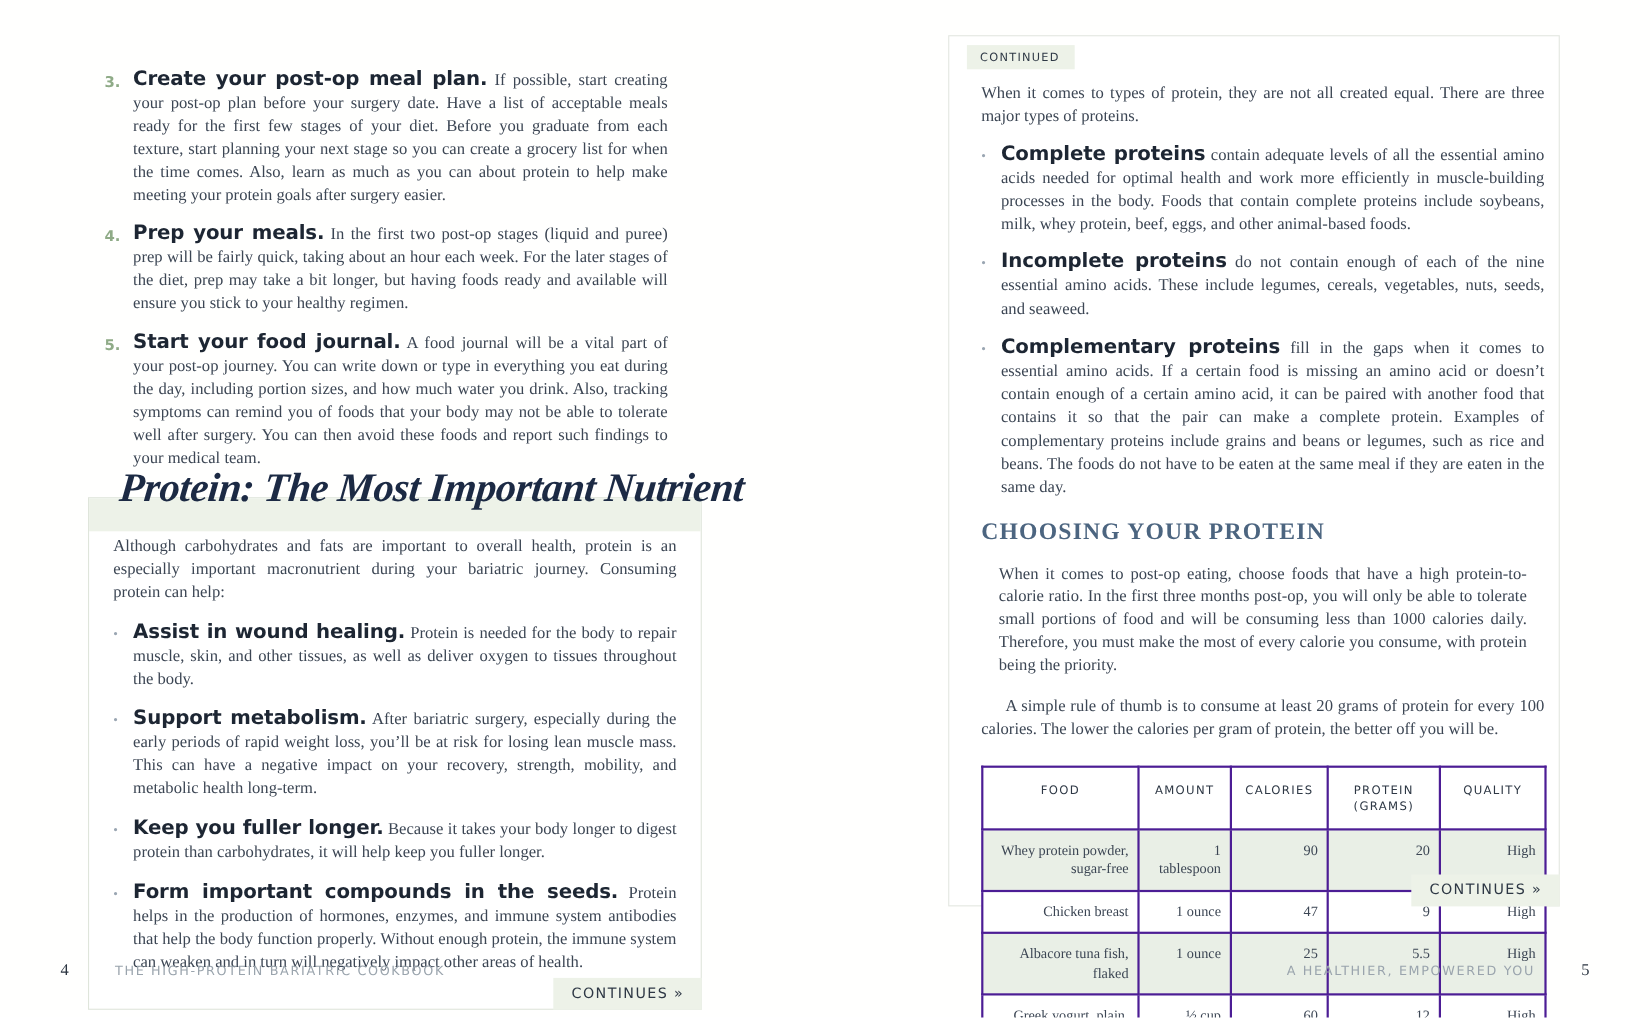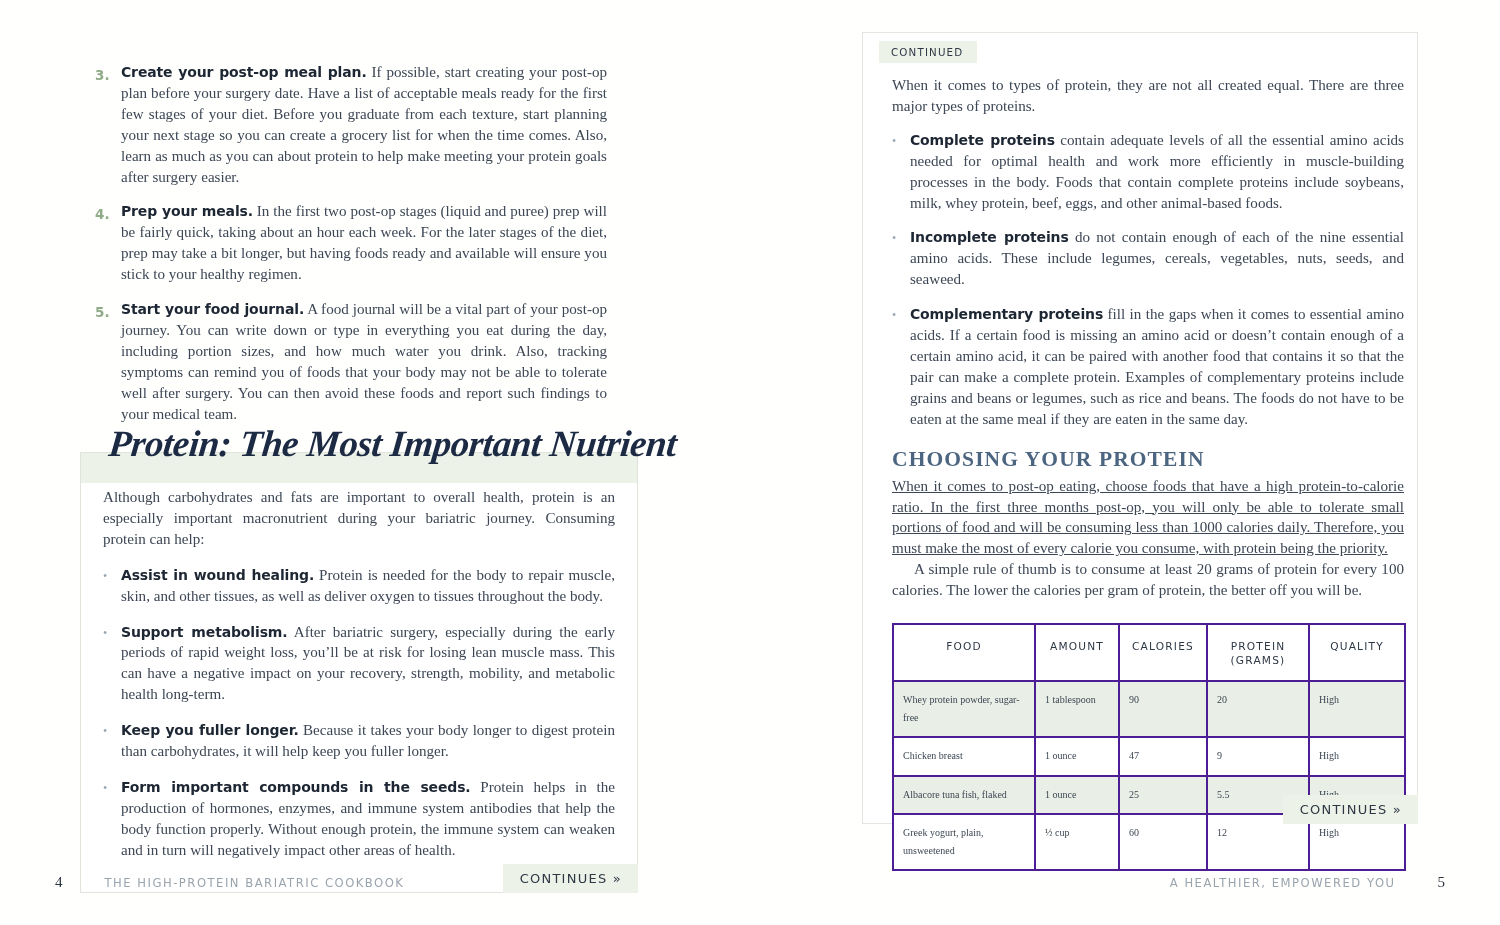--- a/index.html
+++ b/index.html
@@ -37,21 +37,21 @@
     font-family: "Liberation Serif", serif;
     font-size: 15.1px;
     line-height: 20.9px;
     color: #3c4654;
     text-align: justify;
     hyphens: none;
   }
   .lead-in {
     font-family: "DejaVu Sans", sans-serif;
     font-weight: bold;
-    font-size: 14px;
+    font-size: 18px;
     color: #1d2633;
     letter-spacing: -0.15px;
   }
 
   
   .num-list {
     position: absolute;
     left: 95px;
     top: 62px;
     width: 512px;
@@ -176,21 +176,21 @@
   .cont-inner .bullet-item { margin-bottom: 14px; }
 
   .section-head {
     font-family: "Liberation Serif", serif;
     font-weight: bold;
     font-size: 21.5px;
     letter-spacing: 1.1px;
     color: #4c6580;
     margin: 17px 0 4px 0;
   }
-  .para { margin: 0; text-decoration: underline; }
+  .para { margin: 16px; }
   .para-indent { margin: 0; text-indent: 22px; }
 
   
   .ptable {
     margin-top: 22px;
     width: 512px;
     border-collapse: collapse;
     font-family: "Liberation Serif", serif;
     table-layout: fixed;
   }
@@ -203,24 +203,25 @@
     font-weight: normal;
     font-size: 10.6px;
     letter-spacing: 1.2px;
     color: #2e3845;
     text-align: center;
     padding: 14px 4px 13px 4px;
     line-height: 14px;
     background: #ffffff;
   }
   .ptable td {
-    font-size: 10px;
+    font-size: 13px;
     line-height: 17.5px;
     color: #3c4654;
     padding: 9px 8px 10px 9px;
+    text-align: right;
   }
   .ptable tbody tr.alt td { background: #e9efe6; }
   .ptable tbody tr td { background: #ffffff; }
   .ptable tbody tr.alt td { background: #e9efe6; }
 
   .col-food    { width: 142px; }
   .col-amount  { width: 84px; }
   .col-cal     { width: 88px; }
   .col-protein { width: 102px; }
   .col-quality { width: 96px; }

